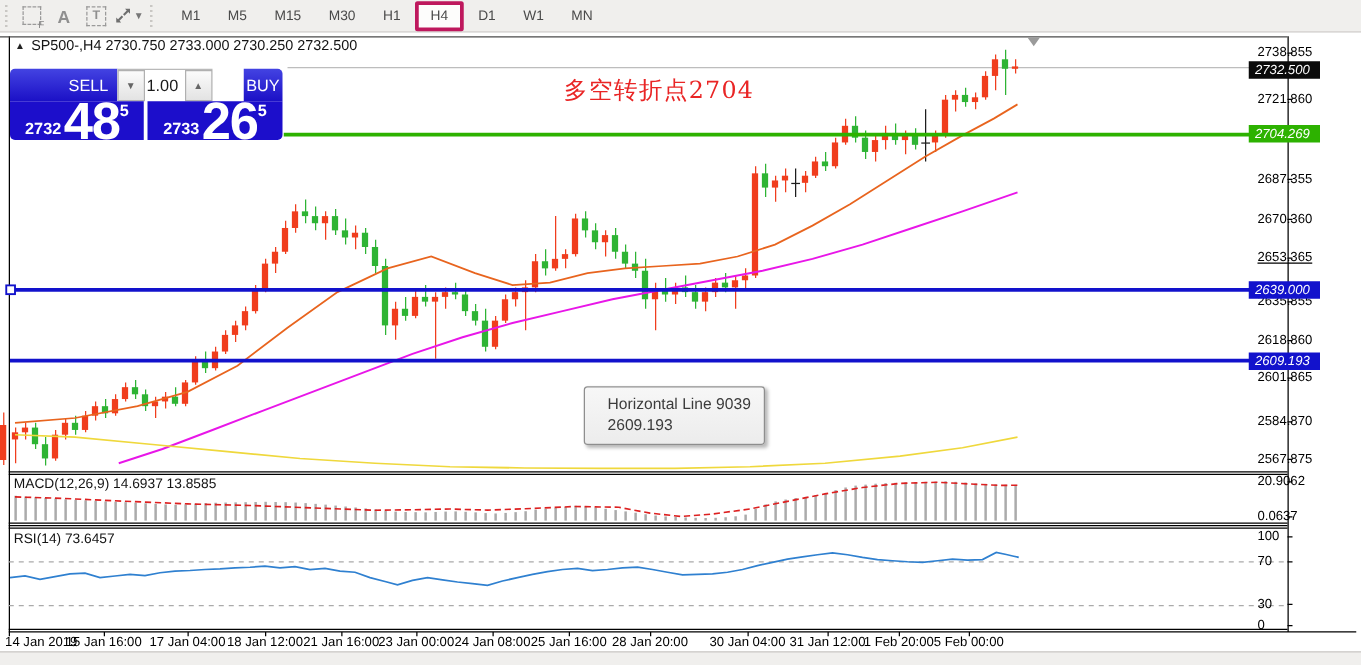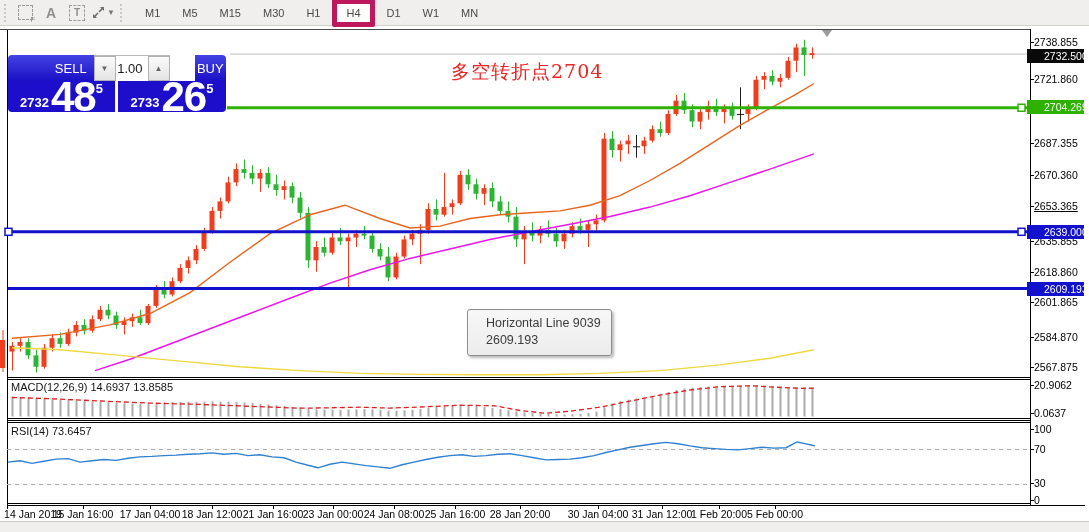--- a/index.html
+++ b/index.html
@@ -15,21 +15,21 @@
             color:#8a8a8a;margin:0 1px;border-radius:2px;}
   .ico-fbox{width:13px;height:13px;border:1px dashed #9a9a9a;position:relative;}
   .ico-fbox span{position:absolute;right:-4px;bottom:-5px;font-size:8px;color:#8a8a8a;}
   .ico-a{font-size:14px;font-weight:bold;color:#8f8f8f;}
   .ico-tbox{width:14px;height:14px;border:1px dashed #9a9a9a;font-size:10px;font-weight:bold;
             color:#8f8f8f;display:flex;align-items:center;justify-content:center;}
   .caret{font-size:8px;color:#777;margin-left:1px;}
   .tf-row{display:flex;align-items:center;margin-left:6px;}
   .tf-btn{font-size:11px;color:#4a4a4a;padding:3px 9px;margin:0 1px;border:1px solid transparent;
           border-radius:2px;cursor:default;}
-  .tf-btn.active{background:#fdfdfc;border:5px solid #be185d;box-shadow:inset 0 0 2px #fff;}
+  .tf-btn.active{background:#fdfdfc;border:3px solid #be185d;box-shadow:inset 0 0 2px #fff;}
   
   .symbol-title{position:absolute;left:12px;top:31px;font-size:11.5px;color:#141414;z-index:20;}
   .symbol-title .tri{font-size:8px;margin-right:5px;position:relative;top:-1px;color:#222;}
   .ind-label{position:absolute;font-size:11px;color:#141414;z-index:20;}
   .annotation{position:absolute;left:451px;top:59px;font-size:19px;color:#e92525;
               font-family:"DejaVu Serif",serif;z-index:20;letter-spacing:1px;}
   
   .trade-panel{position:absolute;left:8px;top:55px;width:218px;height:57px;z-index:25;}
   .tp-row1{display:flex;height:26px;}
   .btn-sell,.btn-buy{width:84px;height:26px;color:#fff;font-size:13px;display:flex;align-items:center;
@@ -48,24 +48,24 @@
   .pb-sell{width:107px;border-radius:0 0 0 4px;margin-right:3px;}
   .pb-buy{width:108px;border-radius:0 0 4px 0;}
   .p-small{font-size:13px;font-weight:bold;line-height:15px;margin-right:2px;}
   .p-big{font-size:42px;font-weight:bold;line-height:26px;letter-spacing:-1px;}
   .p-sup{font-size:13px;font-weight:bold;line-height:13px;align-self:flex-start;margin-top:1px;}
   
   .tooltip{position:absolute;left:467px;top:309px;background:linear-gradient(#f7f7f7,#ececec);
            border:1px solid #8e8e8e;border-radius:3px;box-shadow:2px 2px 3px rgba(0,0,0,.28);
            padding:5px 10px 6px 18px;font-size:12.5px;color:#3c3c3c;line-height:17px;z-index:26;}
   
-  .price-axis{position:absolute;left:1026px;top:25px;width:59px;height:480px;z-index:15;}
+  .price-axis{position:absolute;left:998px;top:25px;width:59px;height:480px;z-index:15;}
   .pa-label{position:absolute;left:8px;font-size:10.5px;color:#000;white-space:nowrap;}
   .pa-badge{position:absolute;left:1px;width:57px;height:14px;color:#fff;font-size:10.5px;
-            line-height:14px;padding-left:17px;box-sizing:border-box;white-space:nowrap;}
+            line-height:14px;padding-left:5px;box-sizing:border-box;white-space:nowrap;font-style:italic;}
   .time-axis{position:absolute;left:0;top:506px;width:989px;height:15px;z-index:15;}
   .ta-label{position:absolute;top:2px;font-size:10.5px;color:#000;transform:translateX(-50%);
             white-space:nowrap;}
   .statusbar{position:absolute;left:0;top:521px;width:1089px;height:11px;background:#f0efed;
              border-top:1px solid #cac8c5;z-index:14;}
   svg.chart{position:absolute;left:0;top:0;z-index:1;}
 </style>
 </head>
 <body>
 
@@ -476,20 +476,23 @@
         <div class="tf-btn">M15</div>
         <div class="tf-btn">M30</div>
         <div class="tf-btn">H1</div>
         <div class="tf-btn active">H4</div>
         <div class="tf-btn">D1</div>
         <div class="tf-btn">W1</div>
         <div class="tf-btn">MN</div>
       </div>
   </div>
 
+  <div class="symbol-title">
+    <span class="tri">▲</span><span>SP500-,H4 2730.750 2733.000 2730.250 2732.500</span>
+  </div>
 
   <div class="trade-panel">
     <div class="tp-row1">
       <div class="btn-sell">SELL</div>
       <div class="stepper">
         <div class="step-btn">▼</div>
         <div class="vol">1.00</div>
         <div class="step-btn">▲</div>
       </div>
       <div class="btn-buy">BUY</div>

